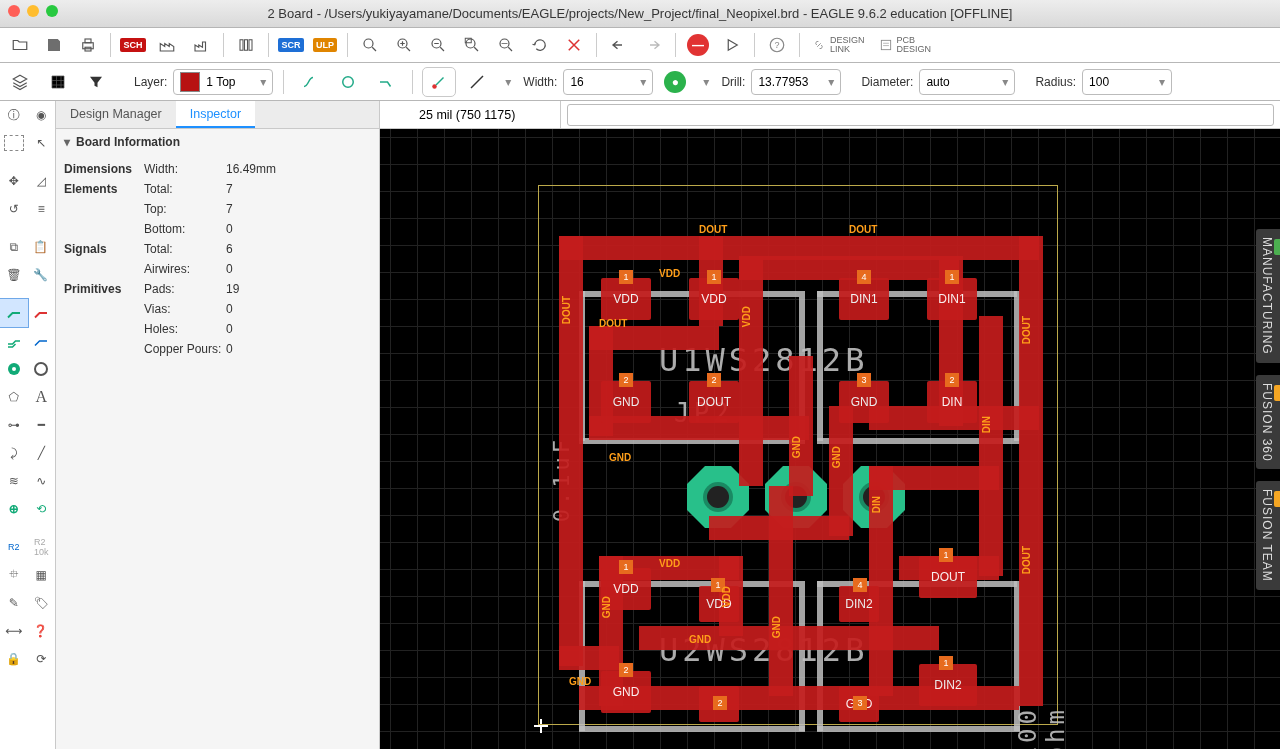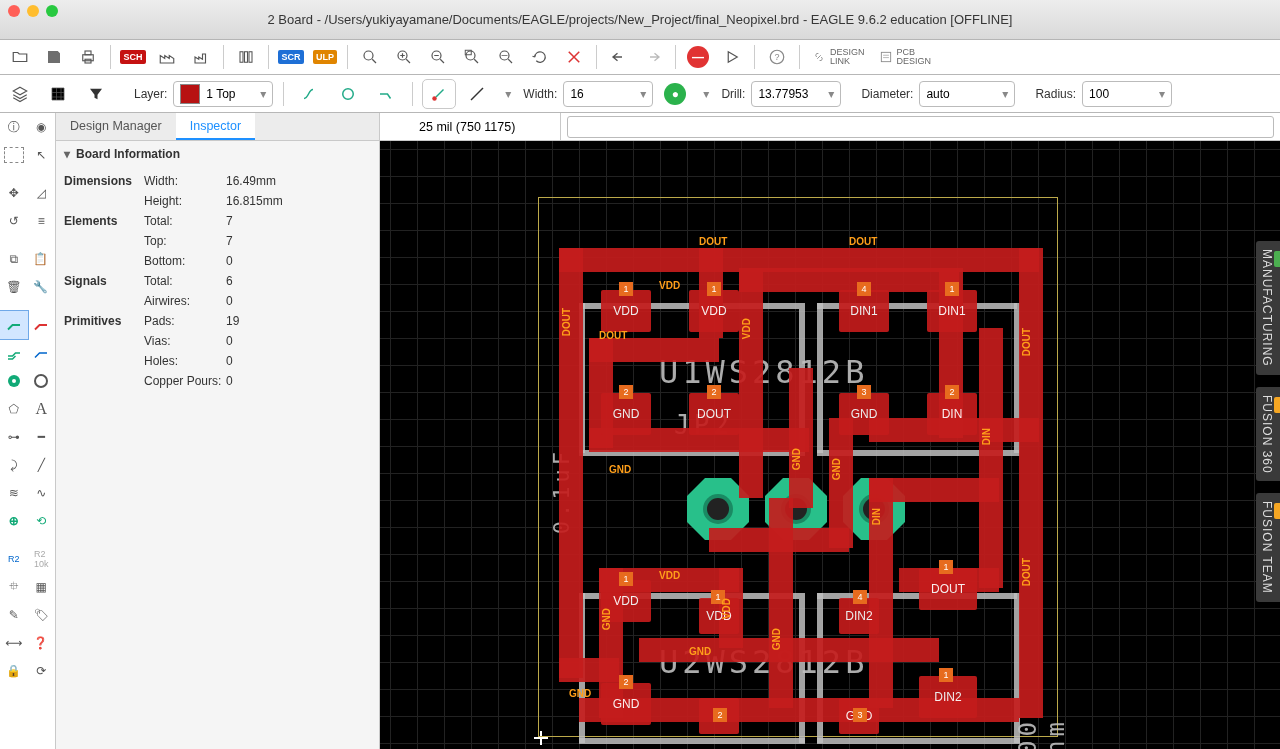--- a/index.html
+++ b/index.html
@@ -1,19 +1,19 @@
 <!DOCTYPE html>
 <html><head>
 <meta charset="utf-8">
 <style>
 * { margin: 0; padding: 0; box-sizing: border-box; font-family: -apple-system, "Helvetica Neue", Arial, sans-serif; font-size: 12px; }
 body { background: #ececec; width: 1280px; height: 749px; overflow: hidden; position: relative; }
 
 
-.titlebar { height: 40px; background: linear-gradient(#ededed,#d9d9d9); display: flex; align-items: center; justify-content: center; position: relative; border-bottom: 1px solid #b5b5b5; }
+.titlebar { height: 28px; background: linear-gradient(#ededed,#d9d9d9); display: flex; align-items: center; justify-content: center; position: relative; border-bottom: 1px solid #b5b5b5; }
 .traffic { position: absolute; left: 8px; top: 5px; display: flex; gap: 7px; }
 .traffic span { width: 12px; height: 12px; border-radius: 50%; display: inline-block; }
 .tr-close { background: #ff5f57; } .tr-min { background: #ffbd2e; } .tr-max { background: #28c940; }
 .titlebar-title { font-size: 13px; color: #363636; font-weight: 500; }
 
 
 .toolbar { height: 35px; background: #fff; border-bottom: 1px solid #b7b7b7; display: flex; align-items: center; gap: 2px; padding: 0 4px; }
 .tbtn { width: 32px; height: 28px; display:flex; align-items:center; justify-content:center; border-radius: 4px; color:#555; cursor:pointer; }
 .tsep { width:1px; height:24px; background:#ccc; margin:0 4px; }
 .badge-sch { background:#c51111; color:#fff; font-size:9px; font-weight:bold; padding:2px 3px; border-radius:2px; }
@@ -440,25 +440,20 @@
     </div>
     <div class="section-hdr">
       <span style="color:#666">▾</span>
       <span>Board Information</span>
     </div>
     <div class="kv-table" id="kv-rows">
         <div class="kv-row">
           <span class="kv-cat">Dimensions</span>
           <span class="kv-key">Width:</span>
           <span class="kv-val">16.49mm</span>
-        </div>
-        <div class="kv-row">
-          <span class="kv-cat"></span>
-          <span class="kv-key">Height:</span>
-          <span class="kv-val">16.815mm</span>
         </div>
         <div class="kv-row">
           <span class="kv-cat">Elements</span>
           <span class="kv-key">Total:</span>
           <span class="kv-val">7</span>
         </div>
         <div class="kv-row">
           <span class="kv-cat"></span>
           <span class="kv-key">Top:</span>
           <span class="kv-val">7</span>

